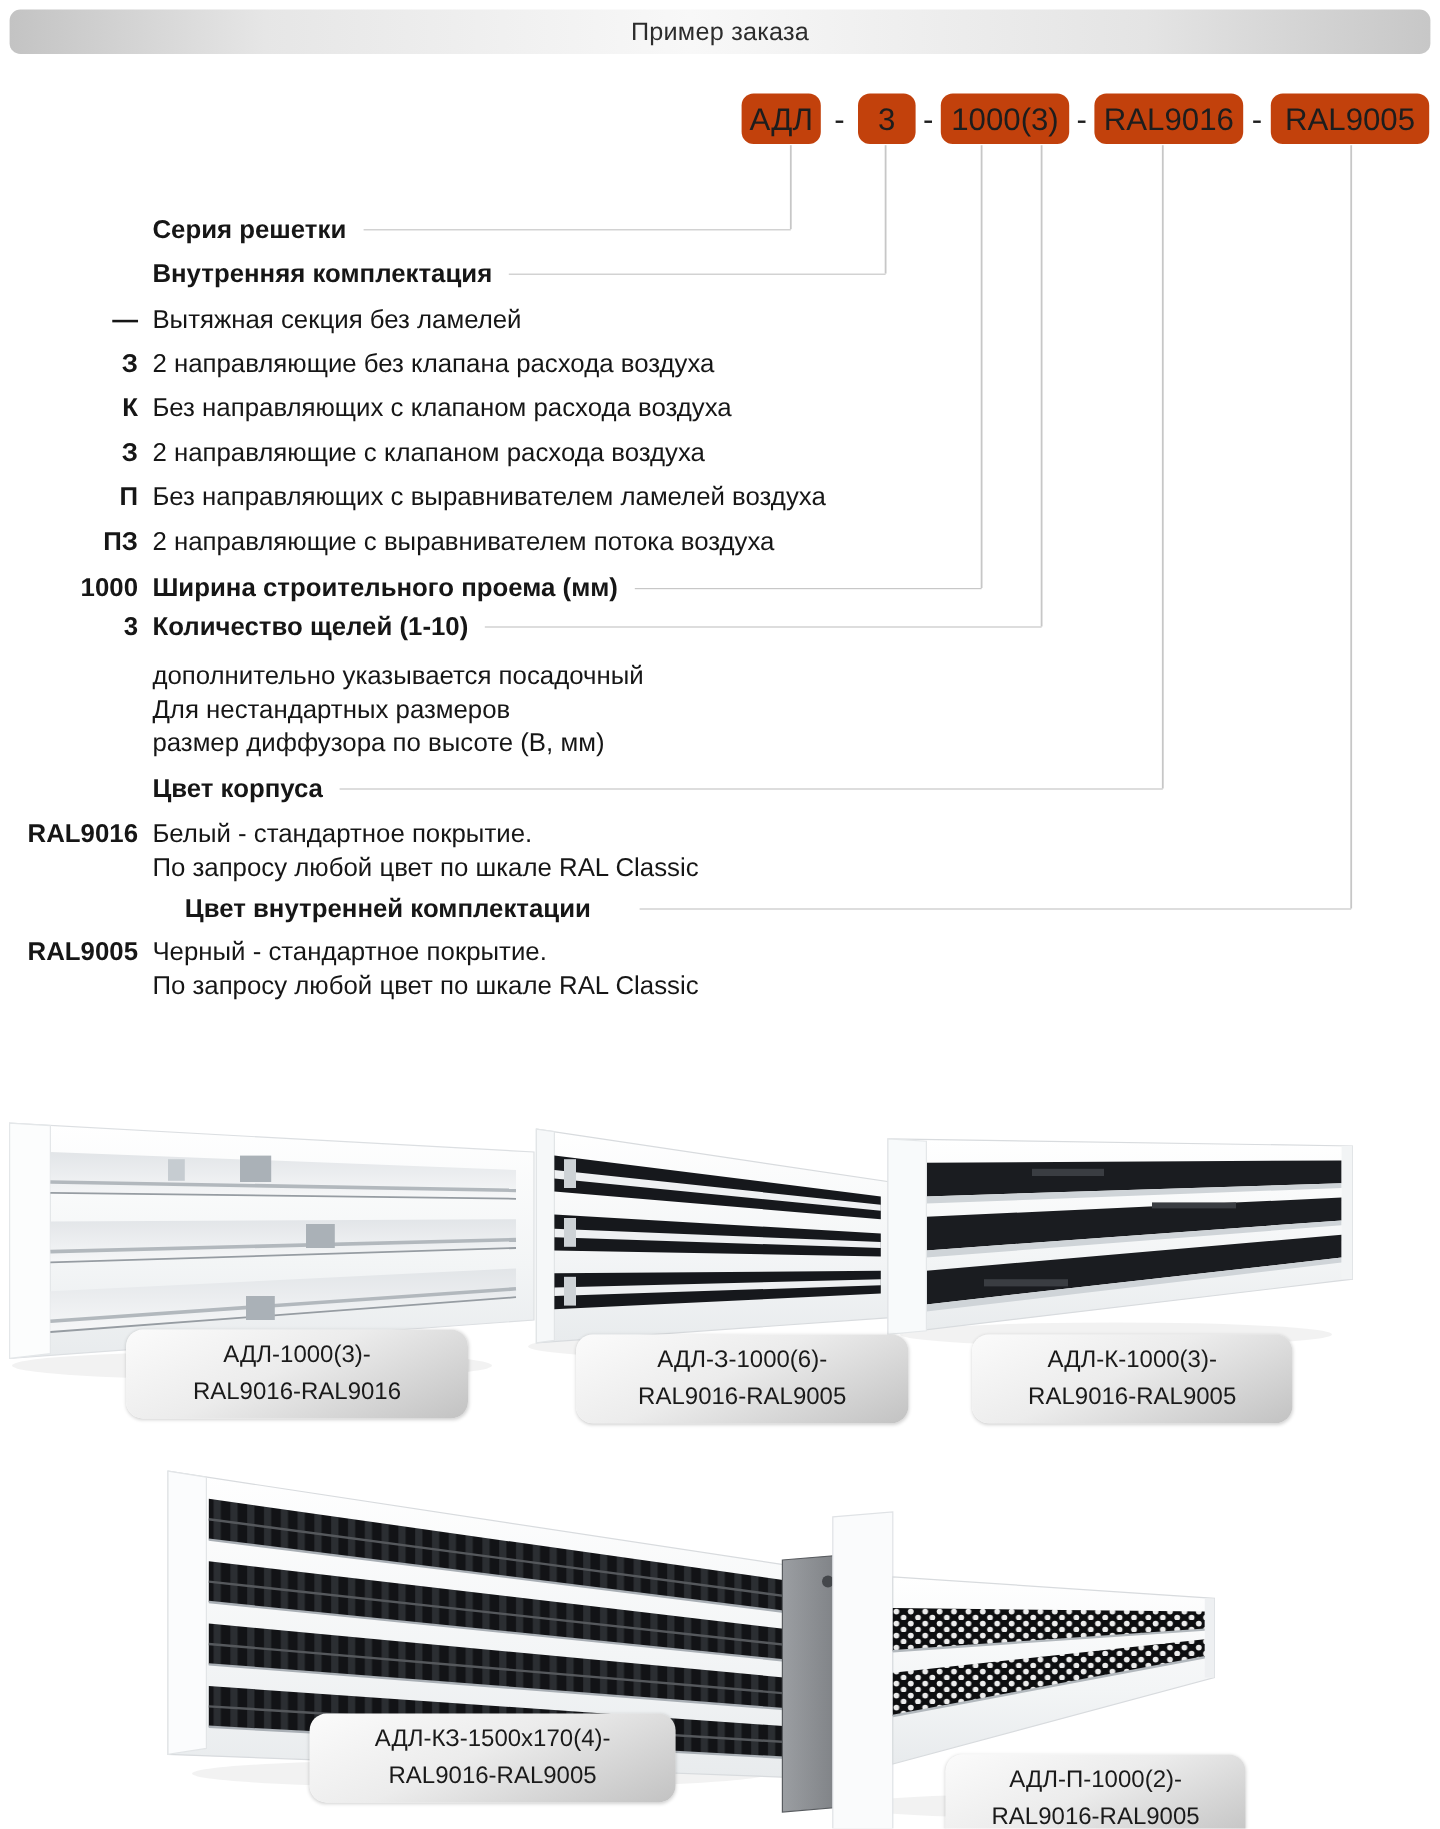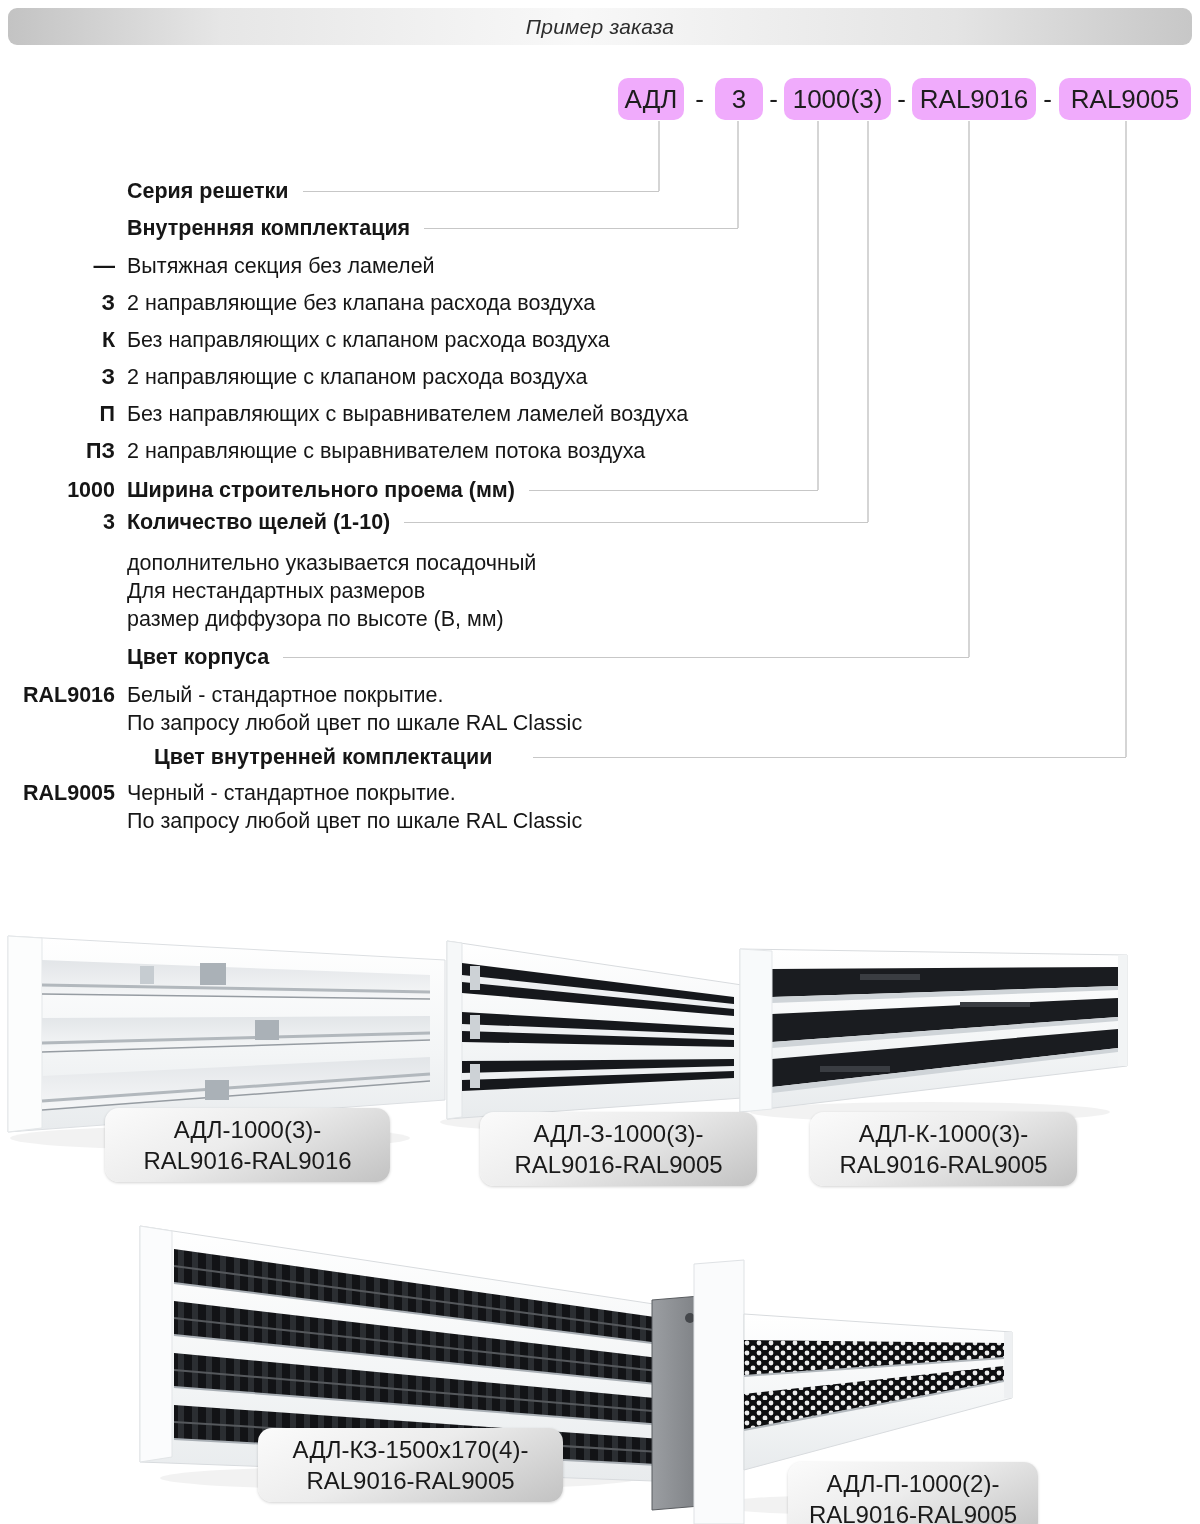--- a/index.html
+++ b/index.html
@@ -3,24 +3,24 @@
 <meta charset="utf-8">
 <style>
   html,body{margin:0;padding:0;background:#ffffff;}
   .page{position:relative;width:1200px;height:1524px;background:#ffffff;overflow:hidden;
         font-family:"Liberation Sans", sans-serif;color:#161616;}
 
   
   .header-bar{position:absolute;left:8px;top:8px;width:1184px;height:37px;border-radius:9px;
     background:linear-gradient(90deg,#c3c3c3 0%,#e6e6e6 18%,#f8f8f8 48%,#e4e4e4 80%,#c7c7c7 100%);
     display:flex;align-items:center;justify-content:center;}
-  .header-title{font-size:21px;color:#2c2c2c;letter-spacing:.2px;font-style:italic;}
+  .header-title{font-size:21px;color:#2c2c2c;letter-spacing:.2px;}
 
   
-  .codebox{position:absolute;top:78px;height:42px;background:#f0abfc;border-radius:10px;
+  .codebox{position:absolute;top:78px;height:42px;background:#c2410c;border-radius:10px;
     display:flex;align-items:center;justify-content:center;font-size:26px;color:#1d1d1d;}
   .codedash{position:absolute;top:78px;height:42px;display:flex;align-items:center;
     justify-content:center;font-size:26px;color:#1d1d1d;}
 
   
   .lrow{position:absolute;left:0;width:1200px;display:flex;align-items:flex-start;
     font-size:21.5px;line-height:26px;color:#161616;}
   .lrow .lcode{width:115px;flex:none;text-align:right;font-weight:700;}
   .lrow .ldesc{margin-left:12px;}
   .bold{font-weight:700;}
@@ -28,21 +28,21 @@
   .mline{line-height:28px;}
 
   .connector{position:absolute;left:0;top:0;pointer-events:none;}
   .grilles{position:absolute;left:0;top:920px;}
 
   
   .pill{position:absolute;border-radius:14px;
     background:linear-gradient(155deg,#fbfbfb 0%,#ececec 45%,#c2c2c2 100%);
     box-shadow:0 1px 3px rgba(0,0,0,.18);
     display:flex;flex-direction:column;align-items:center;justify-content:center;
-    font-size:24px;font-weight:500;color:#1a1a1a;line-height:31px;text-align:center;}
+    font-size:20px;font-weight:500;color:#1a1a1a;line-height:31px;text-align:center;}
 </style>
 </head>
 <body>
 
 <div class="page">
 
   <div class="header-bar">
     <div class="header-title">Пример заказа</div>
   </div>
 
@@ -296,21 +296,21 @@
       </g>
       <polygon points="1004,1332 1012,1332 1012,1398 1004,1398" fill="#eef0f2"></polygon>
     </g>
   </svg>
 
   <div class="pill" style="left:105px;top:1108px;width:285px;height:74px;">
     <div>АДЛ-1000(3)-</div>
     <div>RAL9016-RAL9016</div>
   </div>
   <div class="pill" style="left:480px;top:1112px;width:277px;height:74px;">
-    <div>АДЛ-З-1000(3)-</div>
+    <div>АДЛ-З-1000(6)-</div>
     <div>RAL9016-RAL9005</div>
   </div>
   <div class="pill" style="left:810px;top:1112px;width:267px;height:74px;">
     <div>АДЛ-К-1000(3)-</div>
     <div>RAL9016-RAL9005</div>
   </div>
   <div class="pill" style="left:258px;top:1428px;width:305px;height:74px;">
     <div>АДЛ-КЗ-1500х170(4)-</div>
     <div>RAL9016-RAL9005</div>
   </div>

